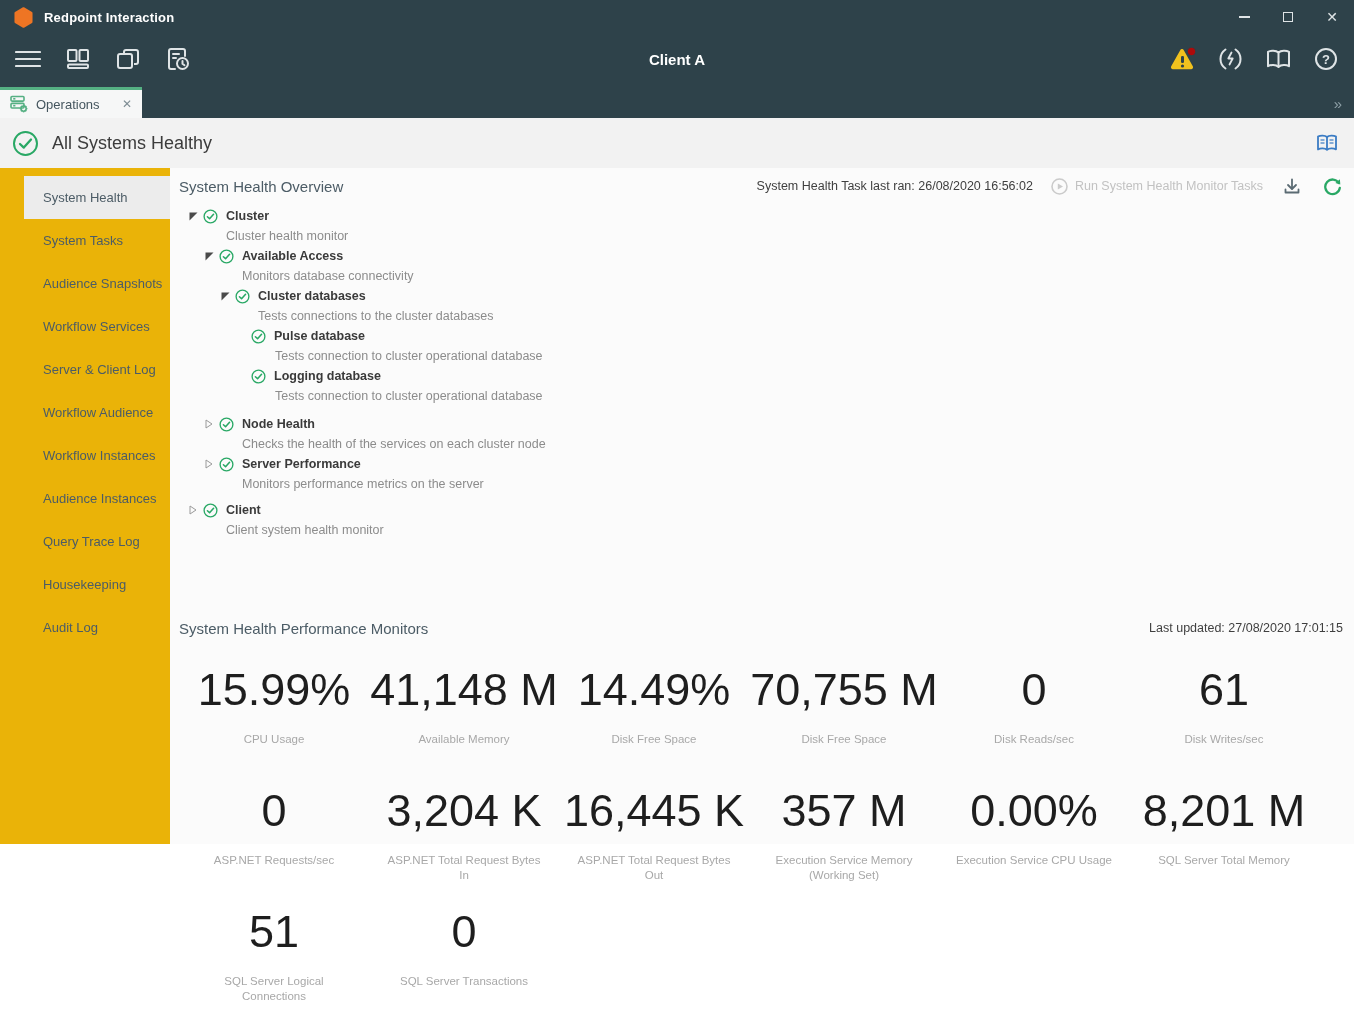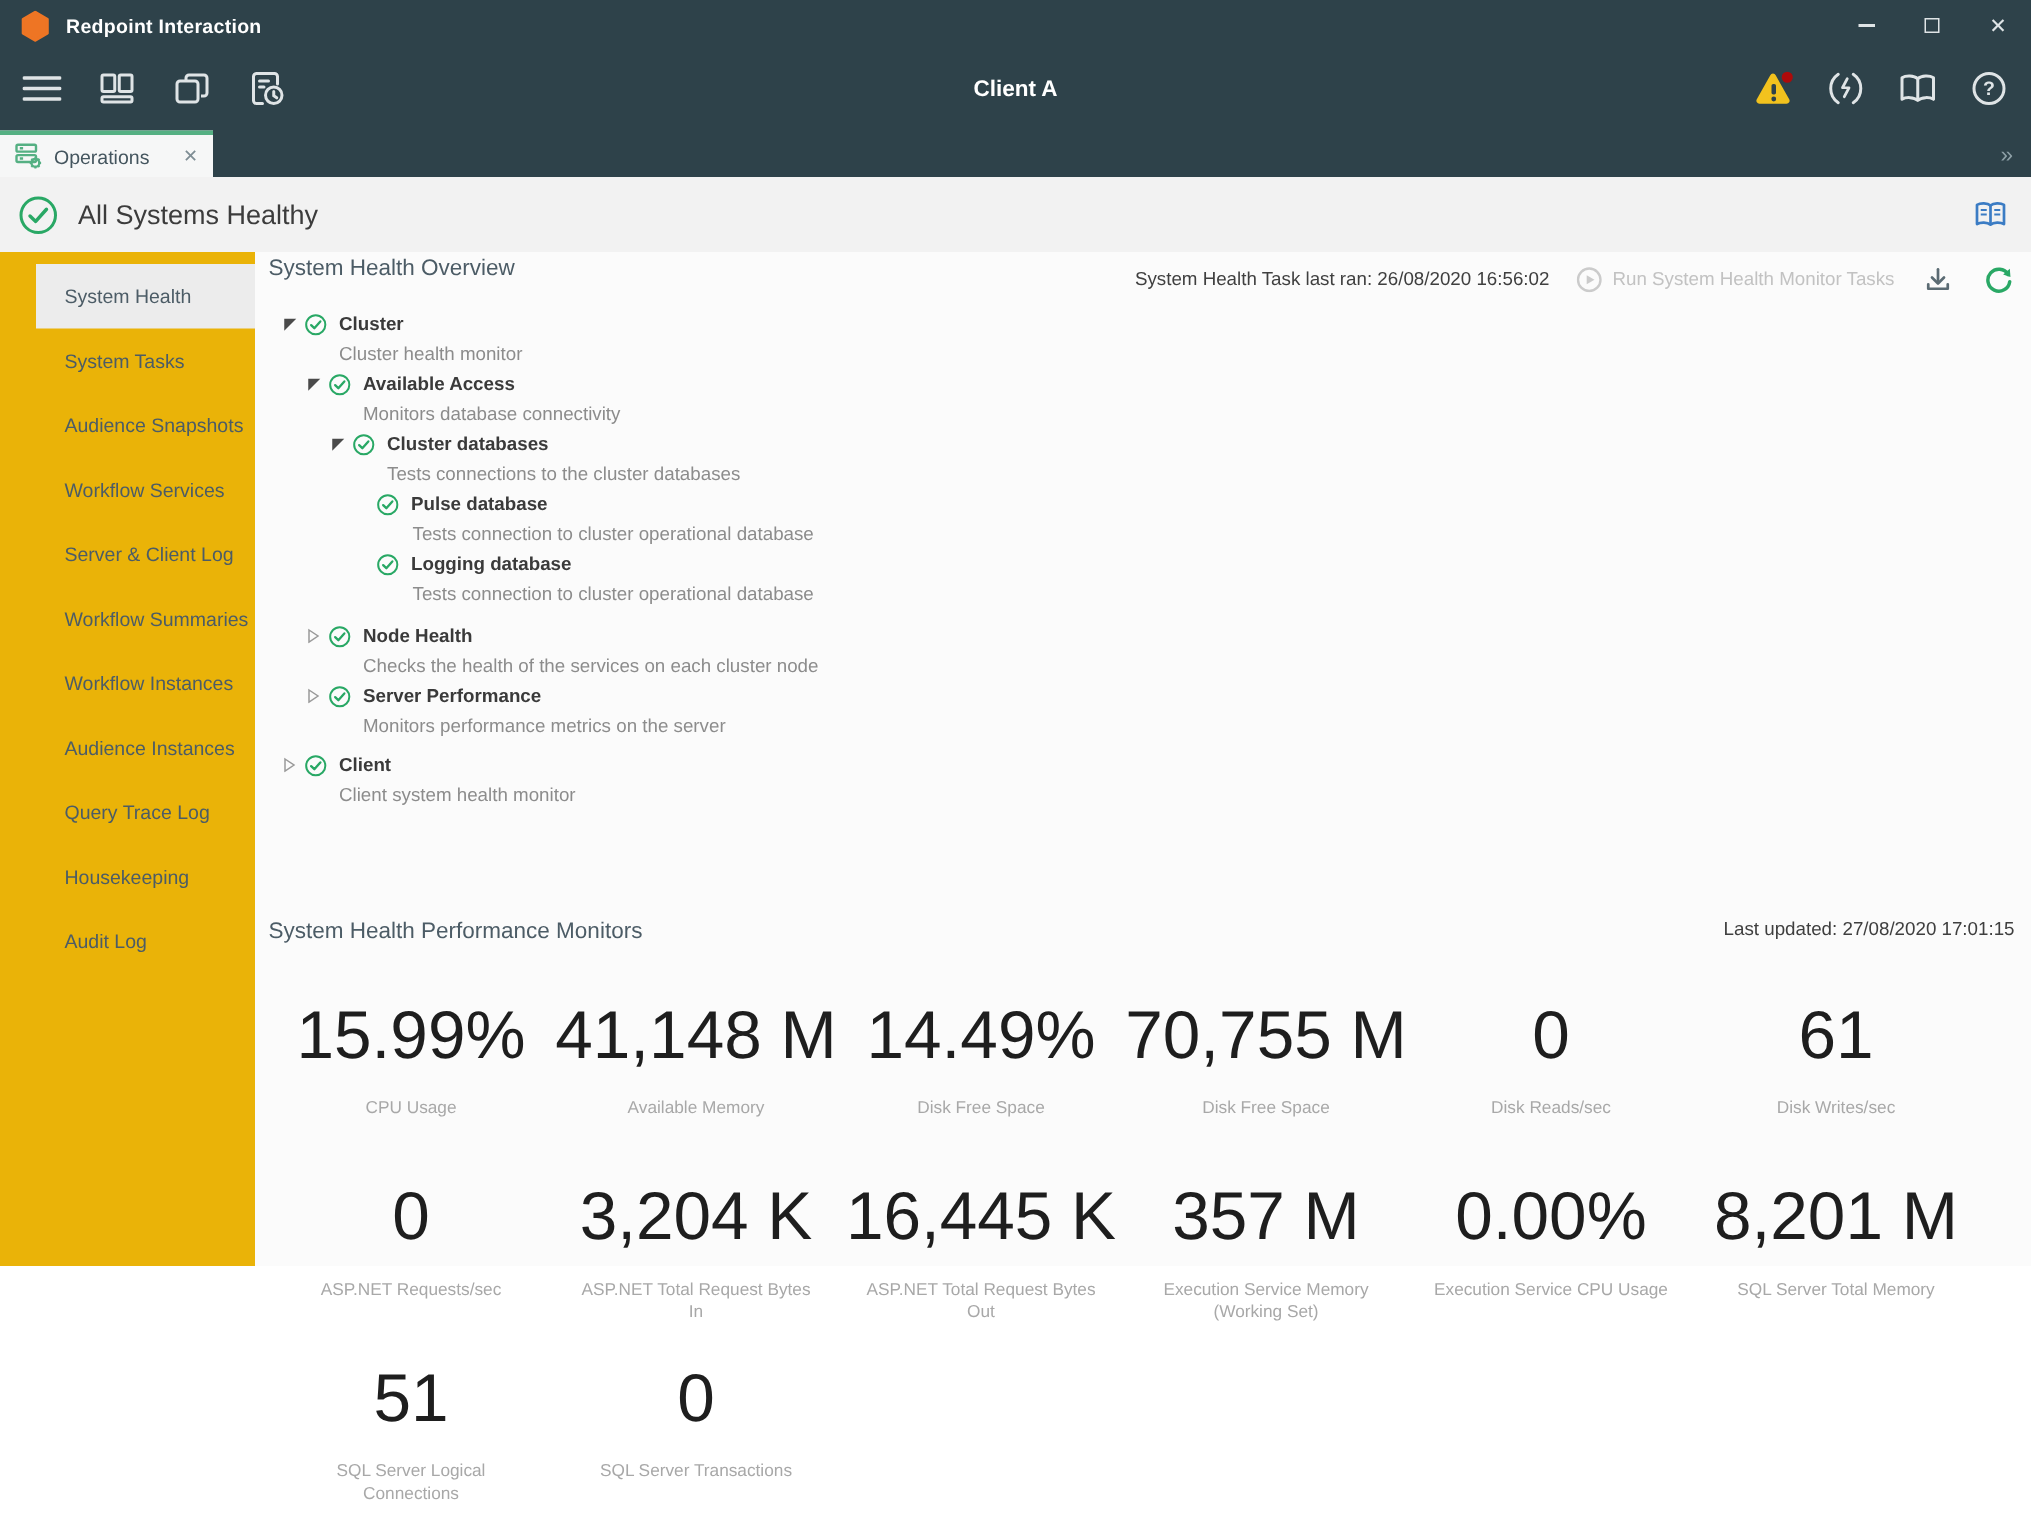--- a/index.html
+++ b/index.html
@@ -40,21 +40,21 @@
   .status-right { margin-left:auto; display:flex; align-items:center; padding-right:4px; }
 
   
   .main { flex:1; display:flex; min-height:0; }
   .sidebar { width:170px; background:#eab308; padding-top:8px; flex:0 0 auto;padding-left:24px; }
   .side-item { height:43px; display:flex; align-items:center; padding-left:19px; font-size:13px; color:#4c5c66; cursor:default; }
   .side-item.active { background:#ececec; }
 
   .content { flex:1; background:#fbfbfb; padding:0 11px 0 9px; min-width:0; }
 
-  .section-header { display:flex; height:32px; margin-top:2px; }
+  .section-header { display:flex; align-items:center; height:32px; margin-top:2px; }
   .section-title { font-size:15px; color:#4c5c66; }
   .header-right { margin-left:auto; display:flex; align-items:center; gap:10px; }
   .last-ran { font-size:12.5px; color:#3f3f3f; }
   .run-group { display:flex; align-items:center; gap:7px; margin-left:8px; }
   .run-label { font-size:12.5px; color:#c2c2c2; }
   .hdr-icon-btn { display:flex; align-items:center; justify-content:center; width:22px; height:22px; margin-left:8px; }
 
   
   .tree { margin-top:4px; font-size:12.5px; }
   .t-row { display:flex; align-items:center; height:20px; }
@@ -215,21 +215,21 @@
     </span>
   </div>
 
   <div class="main">
     <nav class="sidebar">
       <div class="side-item active">System Health</div>
       <div class="side-item">System Tasks</div>
       <div class="side-item">Audience Snapshots</div>
       <div class="side-item">Workflow Services</div>
       <div class="side-item">Server &amp; Client Log</div>
-      <div class="side-item">Workflow Summaries</div>
+      <div class="side-item">Workflow Audience</div>
       <div class="side-item">Workflow Instances</div>
       <div class="side-item">Audience Instances</div>
       <div class="side-item">Query Trace Log</div>
       <div class="side-item">Housekeeping</div>
       <div class="side-item">Audit Log</div>
     </nav>
 
     <section class="content">
 
       <div class="section-header">

